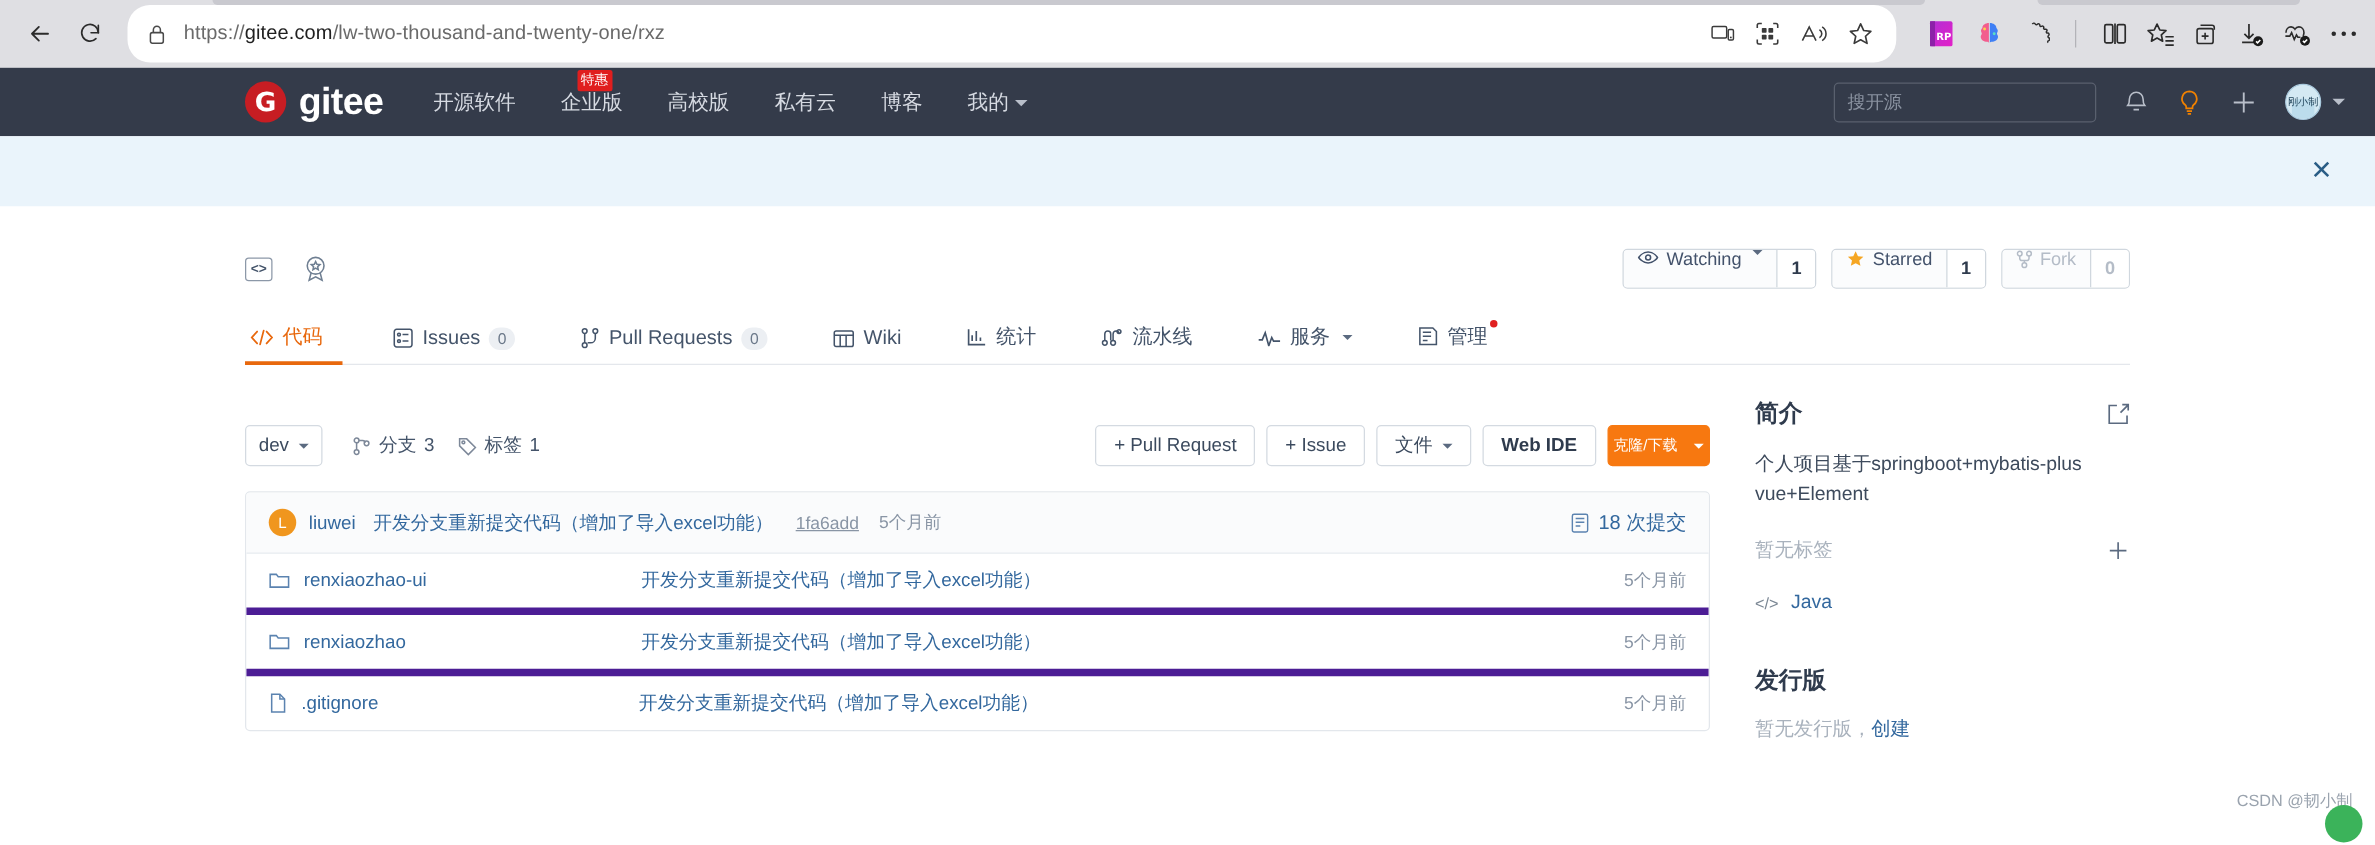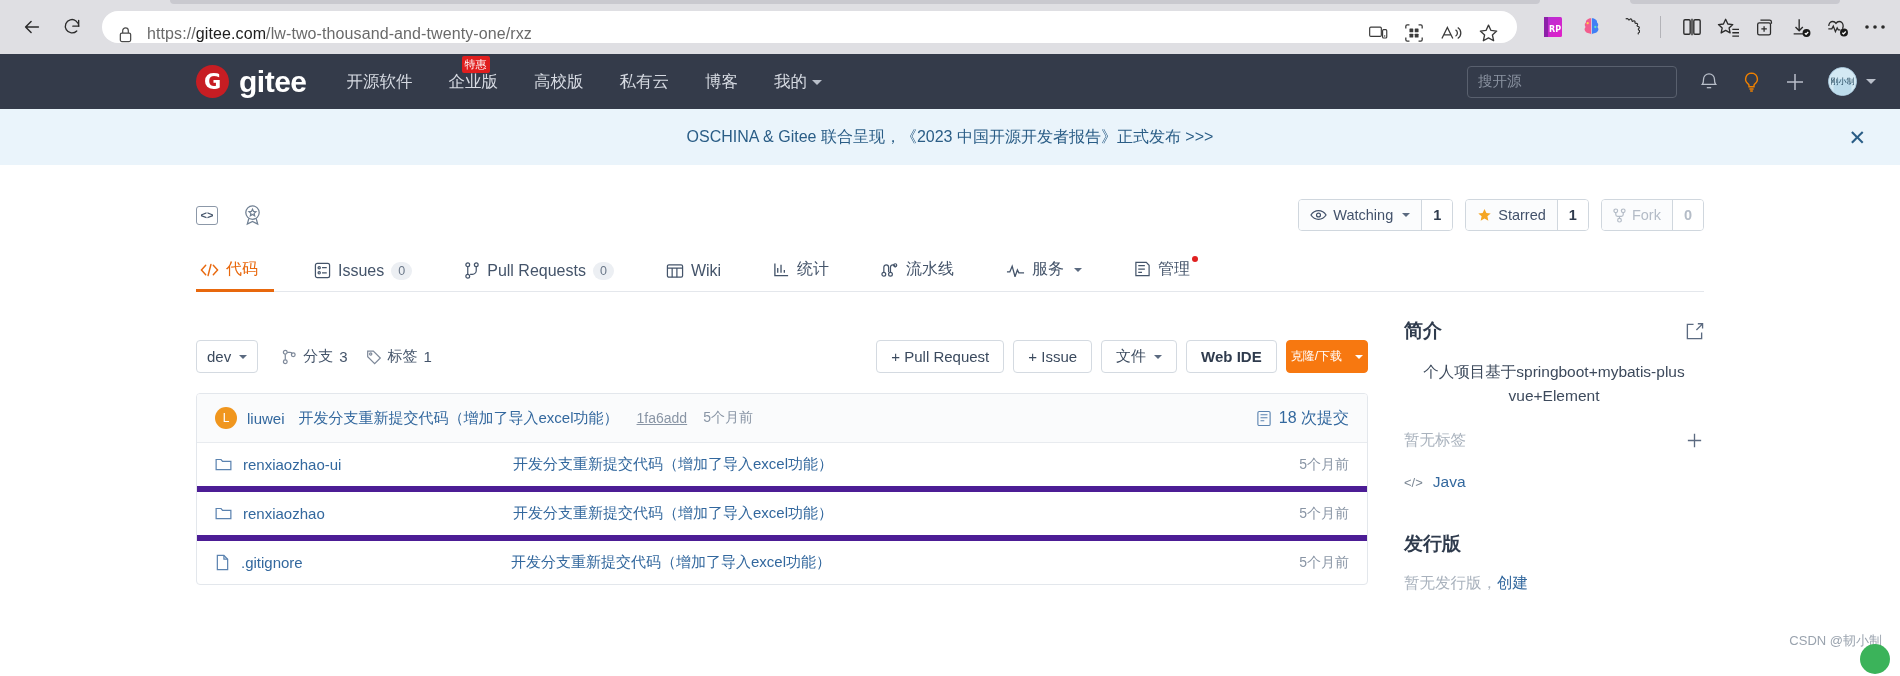--- a/index.html
+++ b/index.html
@@ -22,25 +22,25 @@
   }
   .chrome-btn {
     width: 36px; height: 36px;
     display: flex; align-items: center; justify-content: center;
     border-radius: 6px;
     color: #2b2b2b;
     flex: 0 0 auto;
   }
   .urlbar {
     flex: 1 1 auto;
-    height: 32px;
+    height: 46px;
     background: #ffffff;
     border-radius: 18px;
     display: flex;
-    align-items: flex-end;
+    align-items: center;
     padding: 0 12px 0 16px;
     margin: 16px 8px;
     min-width: 0;
   }
   .lock-ico { margin-right: 14px; display:flex; align-items:center; color:#444; }
   .url-text {
     flex: 1 1 auto;
     font-size: 16px;
     color: #6a6a6a;
     white-space: nowrap;
@@ -144,21 +144,21 @@
   .repo-title { font-size: 24px; font-weight: bold; color: #3b4a5e; white-space: nowrap; }
   .repo-title .sep { font-weight: bold; }
   .badge-medal { margin-left: 14px; color: #6f7f92; display:flex; align-items:center; }
   .repo-head-right { margin-left: auto; display: flex; align-items: center; gap: 12px; }
   .btn-group {
     display: flex; align-items: stretch; height: 32px;
     border: 1px solid #d0d7de; border-radius: 4px; overflow: hidden;
     background: #fff;
   }
   .btn-group .seg {
-    display: flex; align-items: center; gap: 6px;
+    display: flex; gap: 6px;
     padding: 0 11px; font-size: 14.5px; color: #43526b;
     background: #fbfcfd;
   }
   .btn-group .cnt {
     display: flex; align-items: center; padding: 0 11px;
     font-size: 14.5px; color: #2f3b4d; font-weight: bold;
     border-left: 1px solid #d0d7de; background: #fff;
   }
   .btn-group.disabled .seg,
   .btn-group.disabled .cnt { color: #b4bcc7; }
@@ -275,21 +275,21 @@
   .file-msg { color: #33689e; flex: 1 1 auto; }
   .file-time { color: #8995a5; font-size: 14px; text-align: right; white-space: nowrap; }
 
   
   .side-h {
     display: flex; align-items: center;
     font-size: 19px; font-weight: bold; color: #2f3b4d;
   }
   .side-h .act { margin-left: auto; color: #5b6a80; display:flex; }
   .side-desc {
-    margin-top: 16px; font-size: 15.5px; color: #3d4a5c; line-height: 1.55; text-align: center;
+    margin-top: 16px; font-size: 15.5px; color: #3d4a5c; line-height: 1.55;
   }
   .side-tags {
     margin-top: 22px; display: flex; align-items: center;
     font-size: 15.5px; color: #a9b2bd;
   }
   .side-tags .plus-ico { margin-left: auto; color: #5b6a80; font-size: 20px; line-height: 1; }
   .side-lang {
     margin-top: 22px; display: flex; align-items: center; gap: 10px;
     font-size: 15.5px; color: #33689e;
   }
@@ -485,21 +485,20 @@
             <path d="M5 18c2-4 5-6 10-6s8 2 10 6v12H5z" fill="#bcdcec"></path>
             <text x="15" y="18" font-size="9" text-anchor="middle" fill="#1e4258" font-family="DejaVu Sans, sans-serif">刚小制</text>
           </svg>
       </span>
       <i class="caret-d"></i>
     </span>
   </div>
 </div>
 
 <div class="announce">
-  <span>OSCHINA &amp; Gitee 联合呈现，《2023 中国开源开发者报告》正式发布 &gt;&gt;&gt;</span>
   <span class="announce-close">✕</span>
 </div>
 
 <div class="page">
 
   <div class="repo-head">
     <div class="repo-icon">&lt;&gt;</div>
     <span class="badge-medal">
       <svg width="23" height="24" viewBox="0 0 24 25" fill="none" stroke="#6f7f92" stroke-width="1.3">
           <circle cx="12" cy="10" r="7"></circle>

